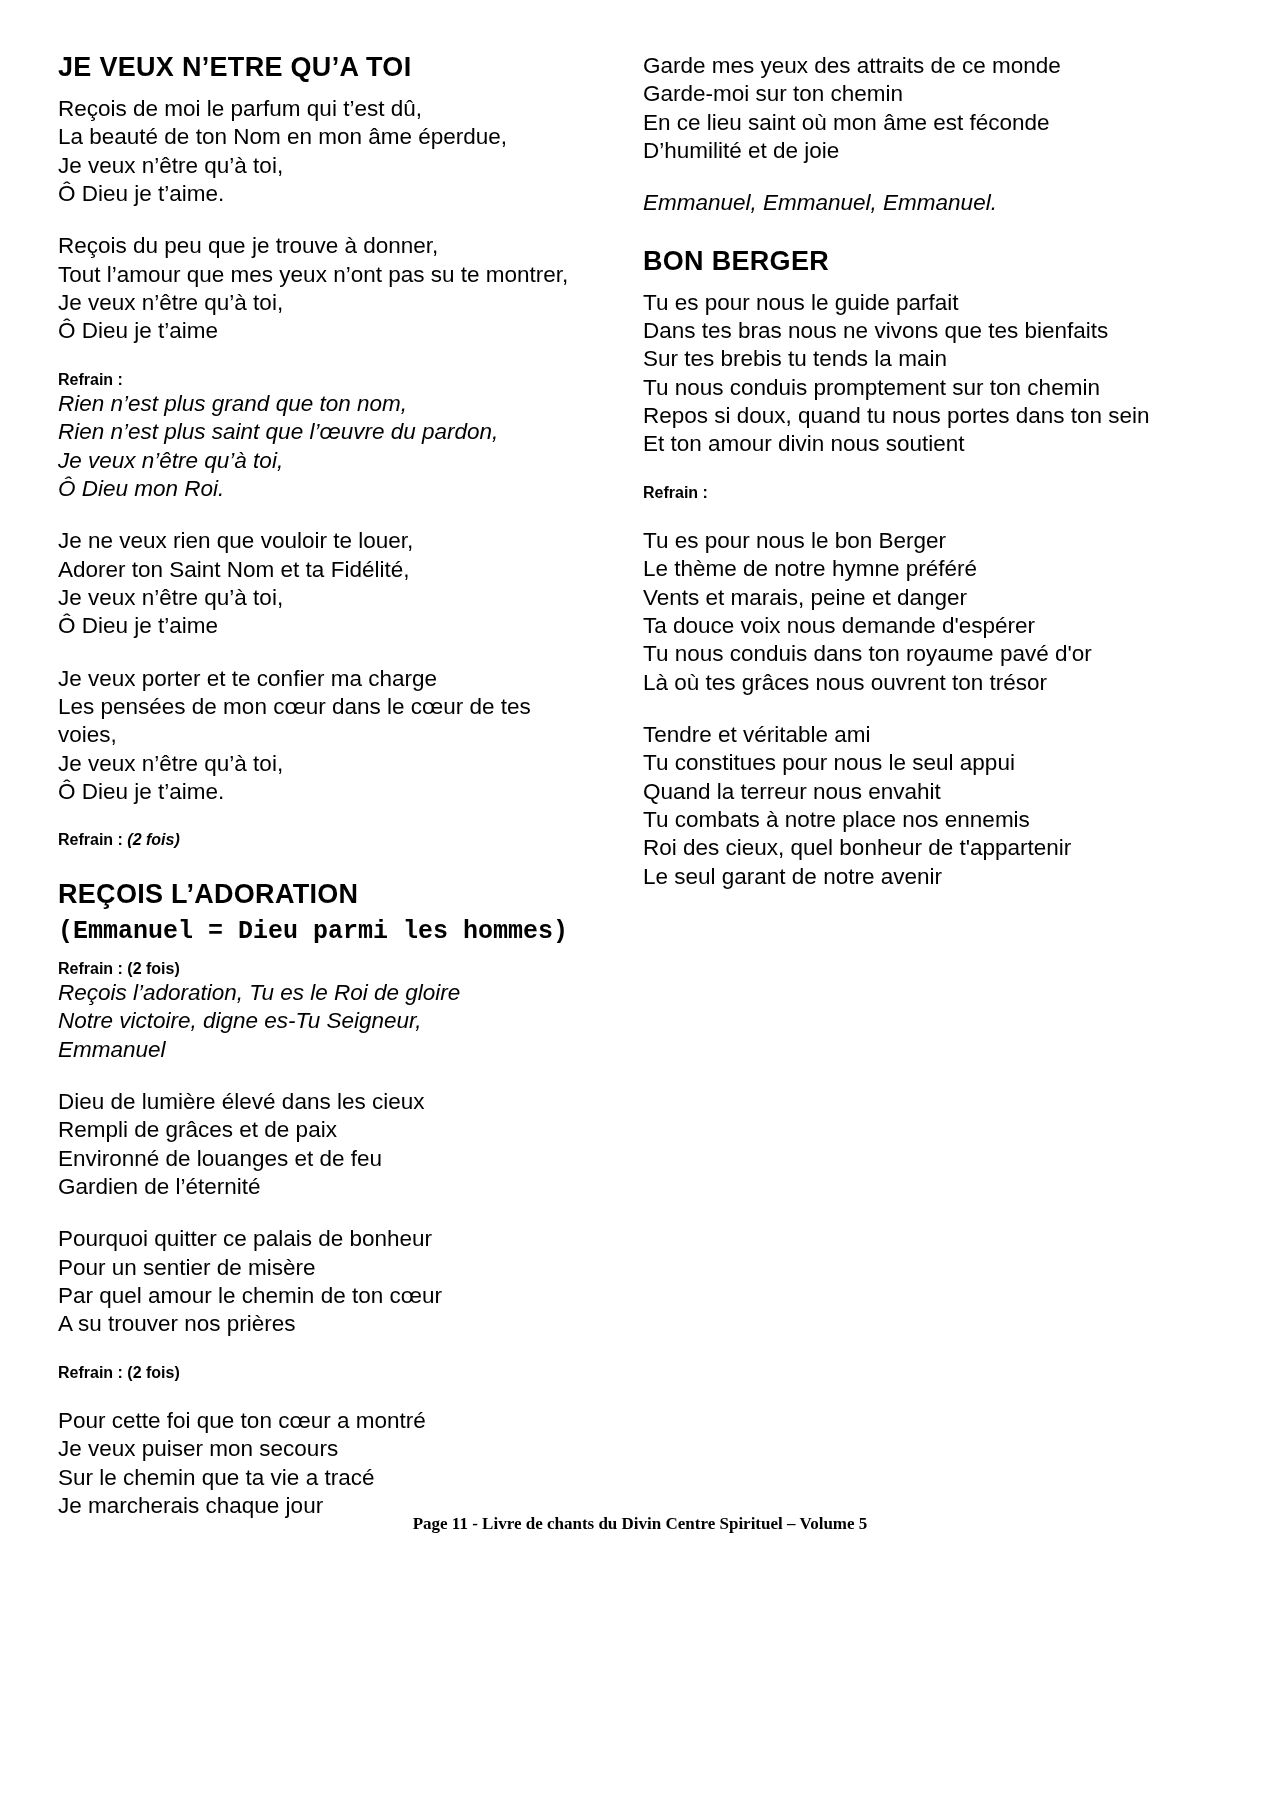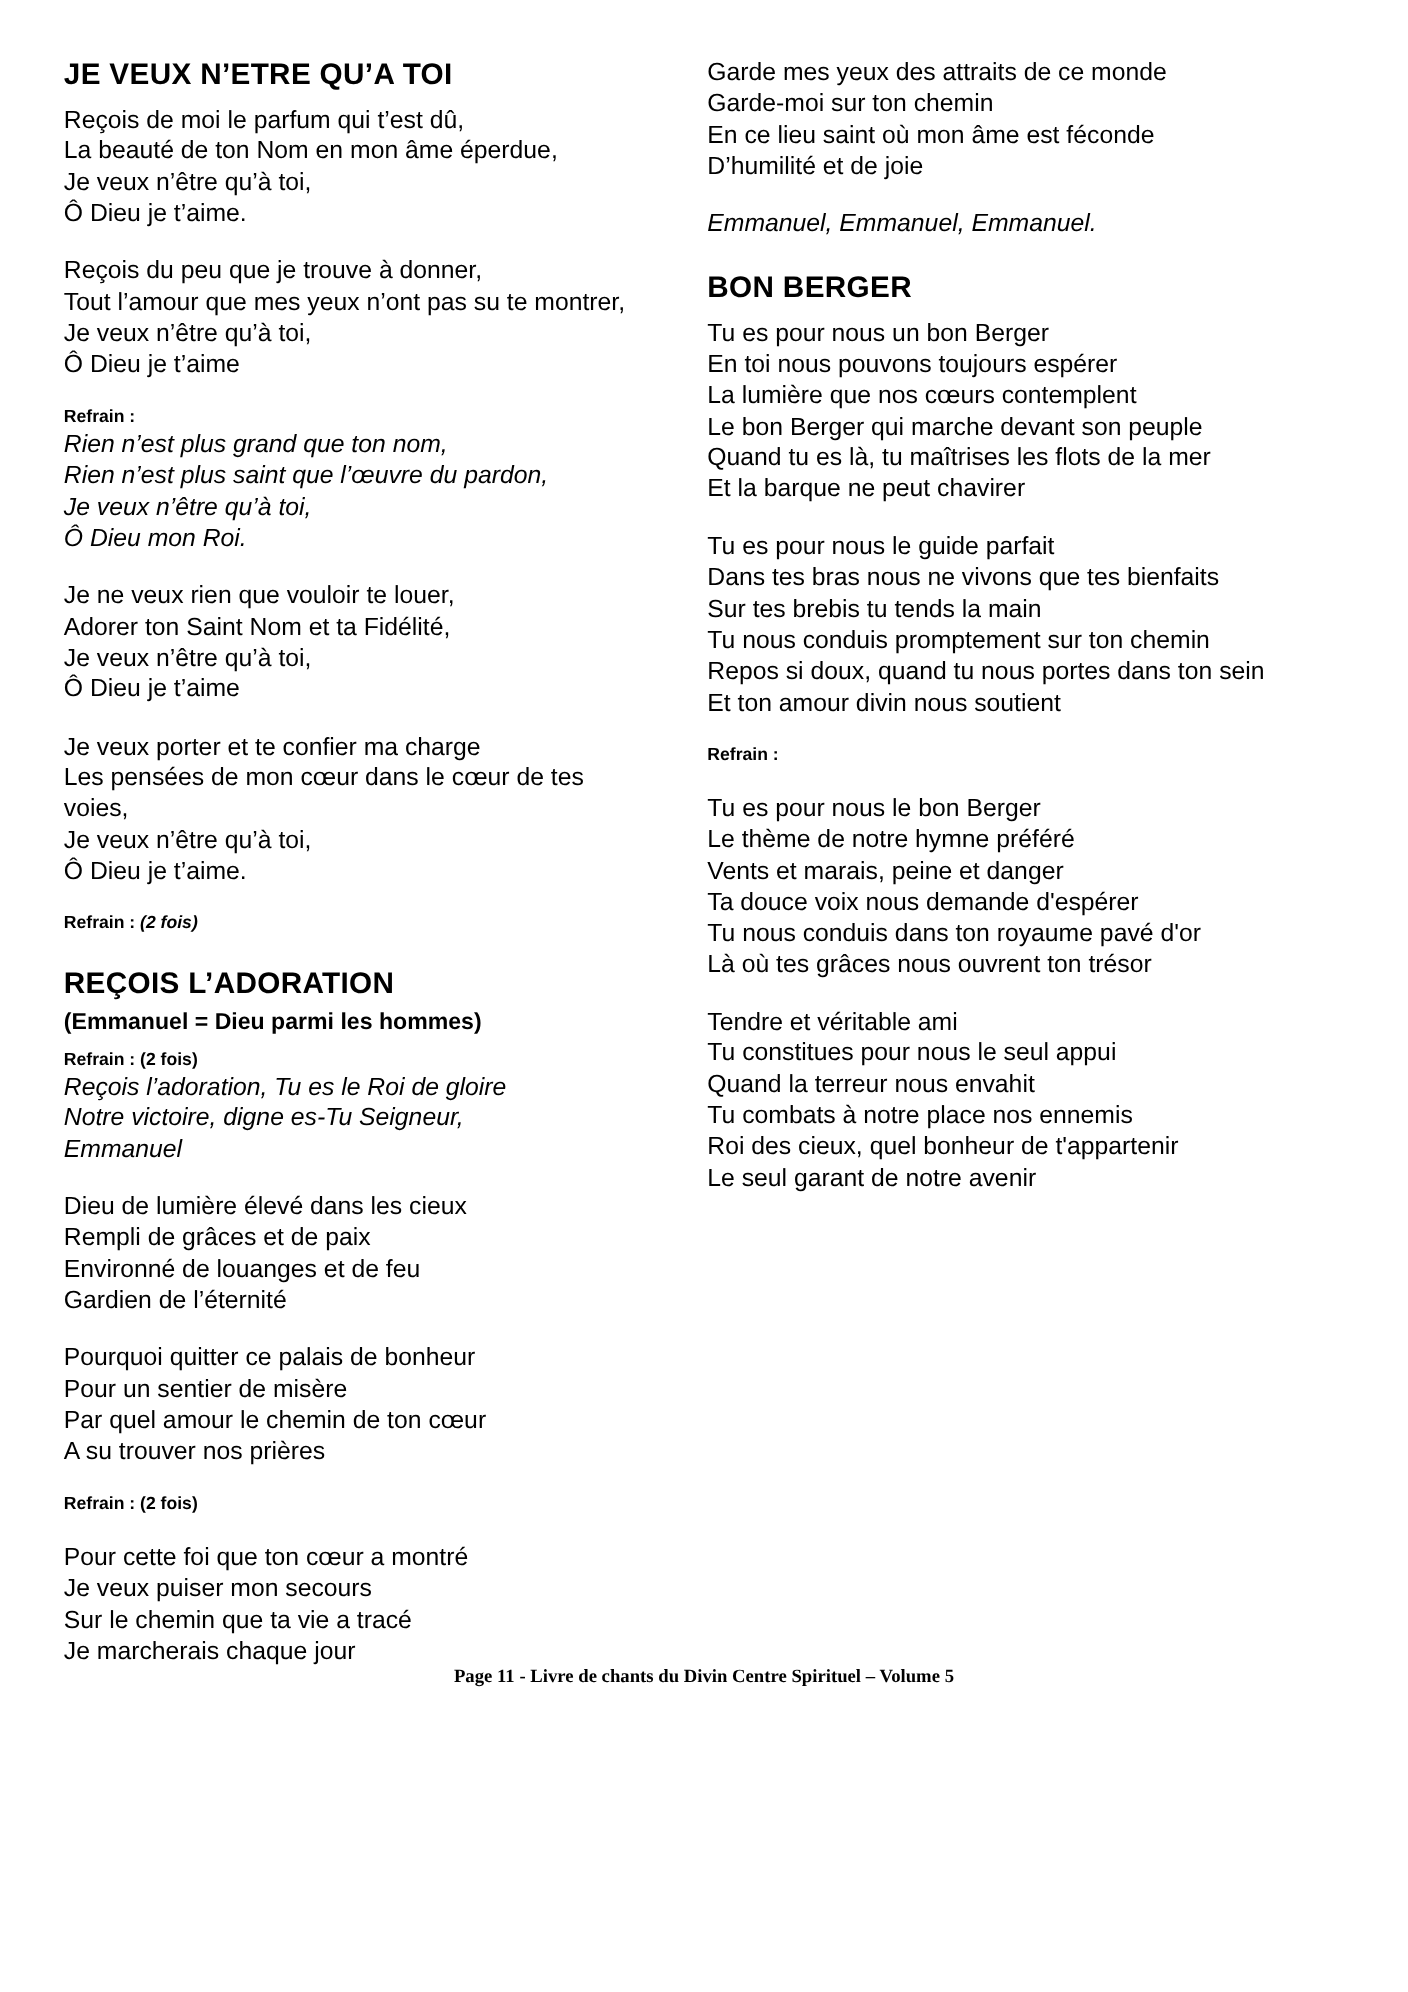--- a/index.html
+++ b/index.html
@@ -34,24 +34,25 @@
     flex: 0 0 527px;
   }
   .song-title {
     font-size: 27px;
     font-weight: bold;
     letter-spacing: 0.3px;
     margin: 0 0 12px 0;
     line-height: 1.15;
   }
   .subtitle {
-    font-size: 21px;
+    font-size: 25px;
     font-weight: bold;
     margin: -6px 0 12px 0;
     line-height: 1.25;
+    font-family: Liberation Mono, monospace;
   }
   .stanza {
     font-size: 22.5px;
     line-height: 1.26;
     margin: 0 0 24px 0;
     white-space: pre-line;
   }
   .stanza.italic {
     font-style: italic;
   }
@@ -158,26 +159,20 @@
 
       <p class="stanza">Garde mes yeux des attraits de ce monde
 Garde-moi sur ton chemin
 En ce lieu saint où mon âme est féconde
 D’humilité et de joie</p>
 
       <p class="stanza italic" style="margin-bottom:28px;">Emmanuel, Emmanuel, Emmanuel.</p>
 
       <h1 class="song-title">BON BERGER</h1>
 
-      <p class="stanza">Tu es pour nous un bon Berger
-En toi nous pouvons toujours espérer
-La lumière que nos cœurs contemplent
-Le bon Berger qui marche devant son peuple
-Quand tu es là, tu maîtrises les flots de la mer
-Et la barque ne peut chavirer</p>
 
       <p class="stanza">Tu es pour nous le guide parfait
 Dans tes bras nous ne vivons que tes bienfaits
 Sur tes brebis tu tends la main
 Tu nous conduis promptement sur ton chemin
 Repos si doux, quand tu nous portes dans ton sein
 Et ton amour divin nous soutient</p>
 
       <div class="label-block">
         <div class="label">Refrain :</div>

